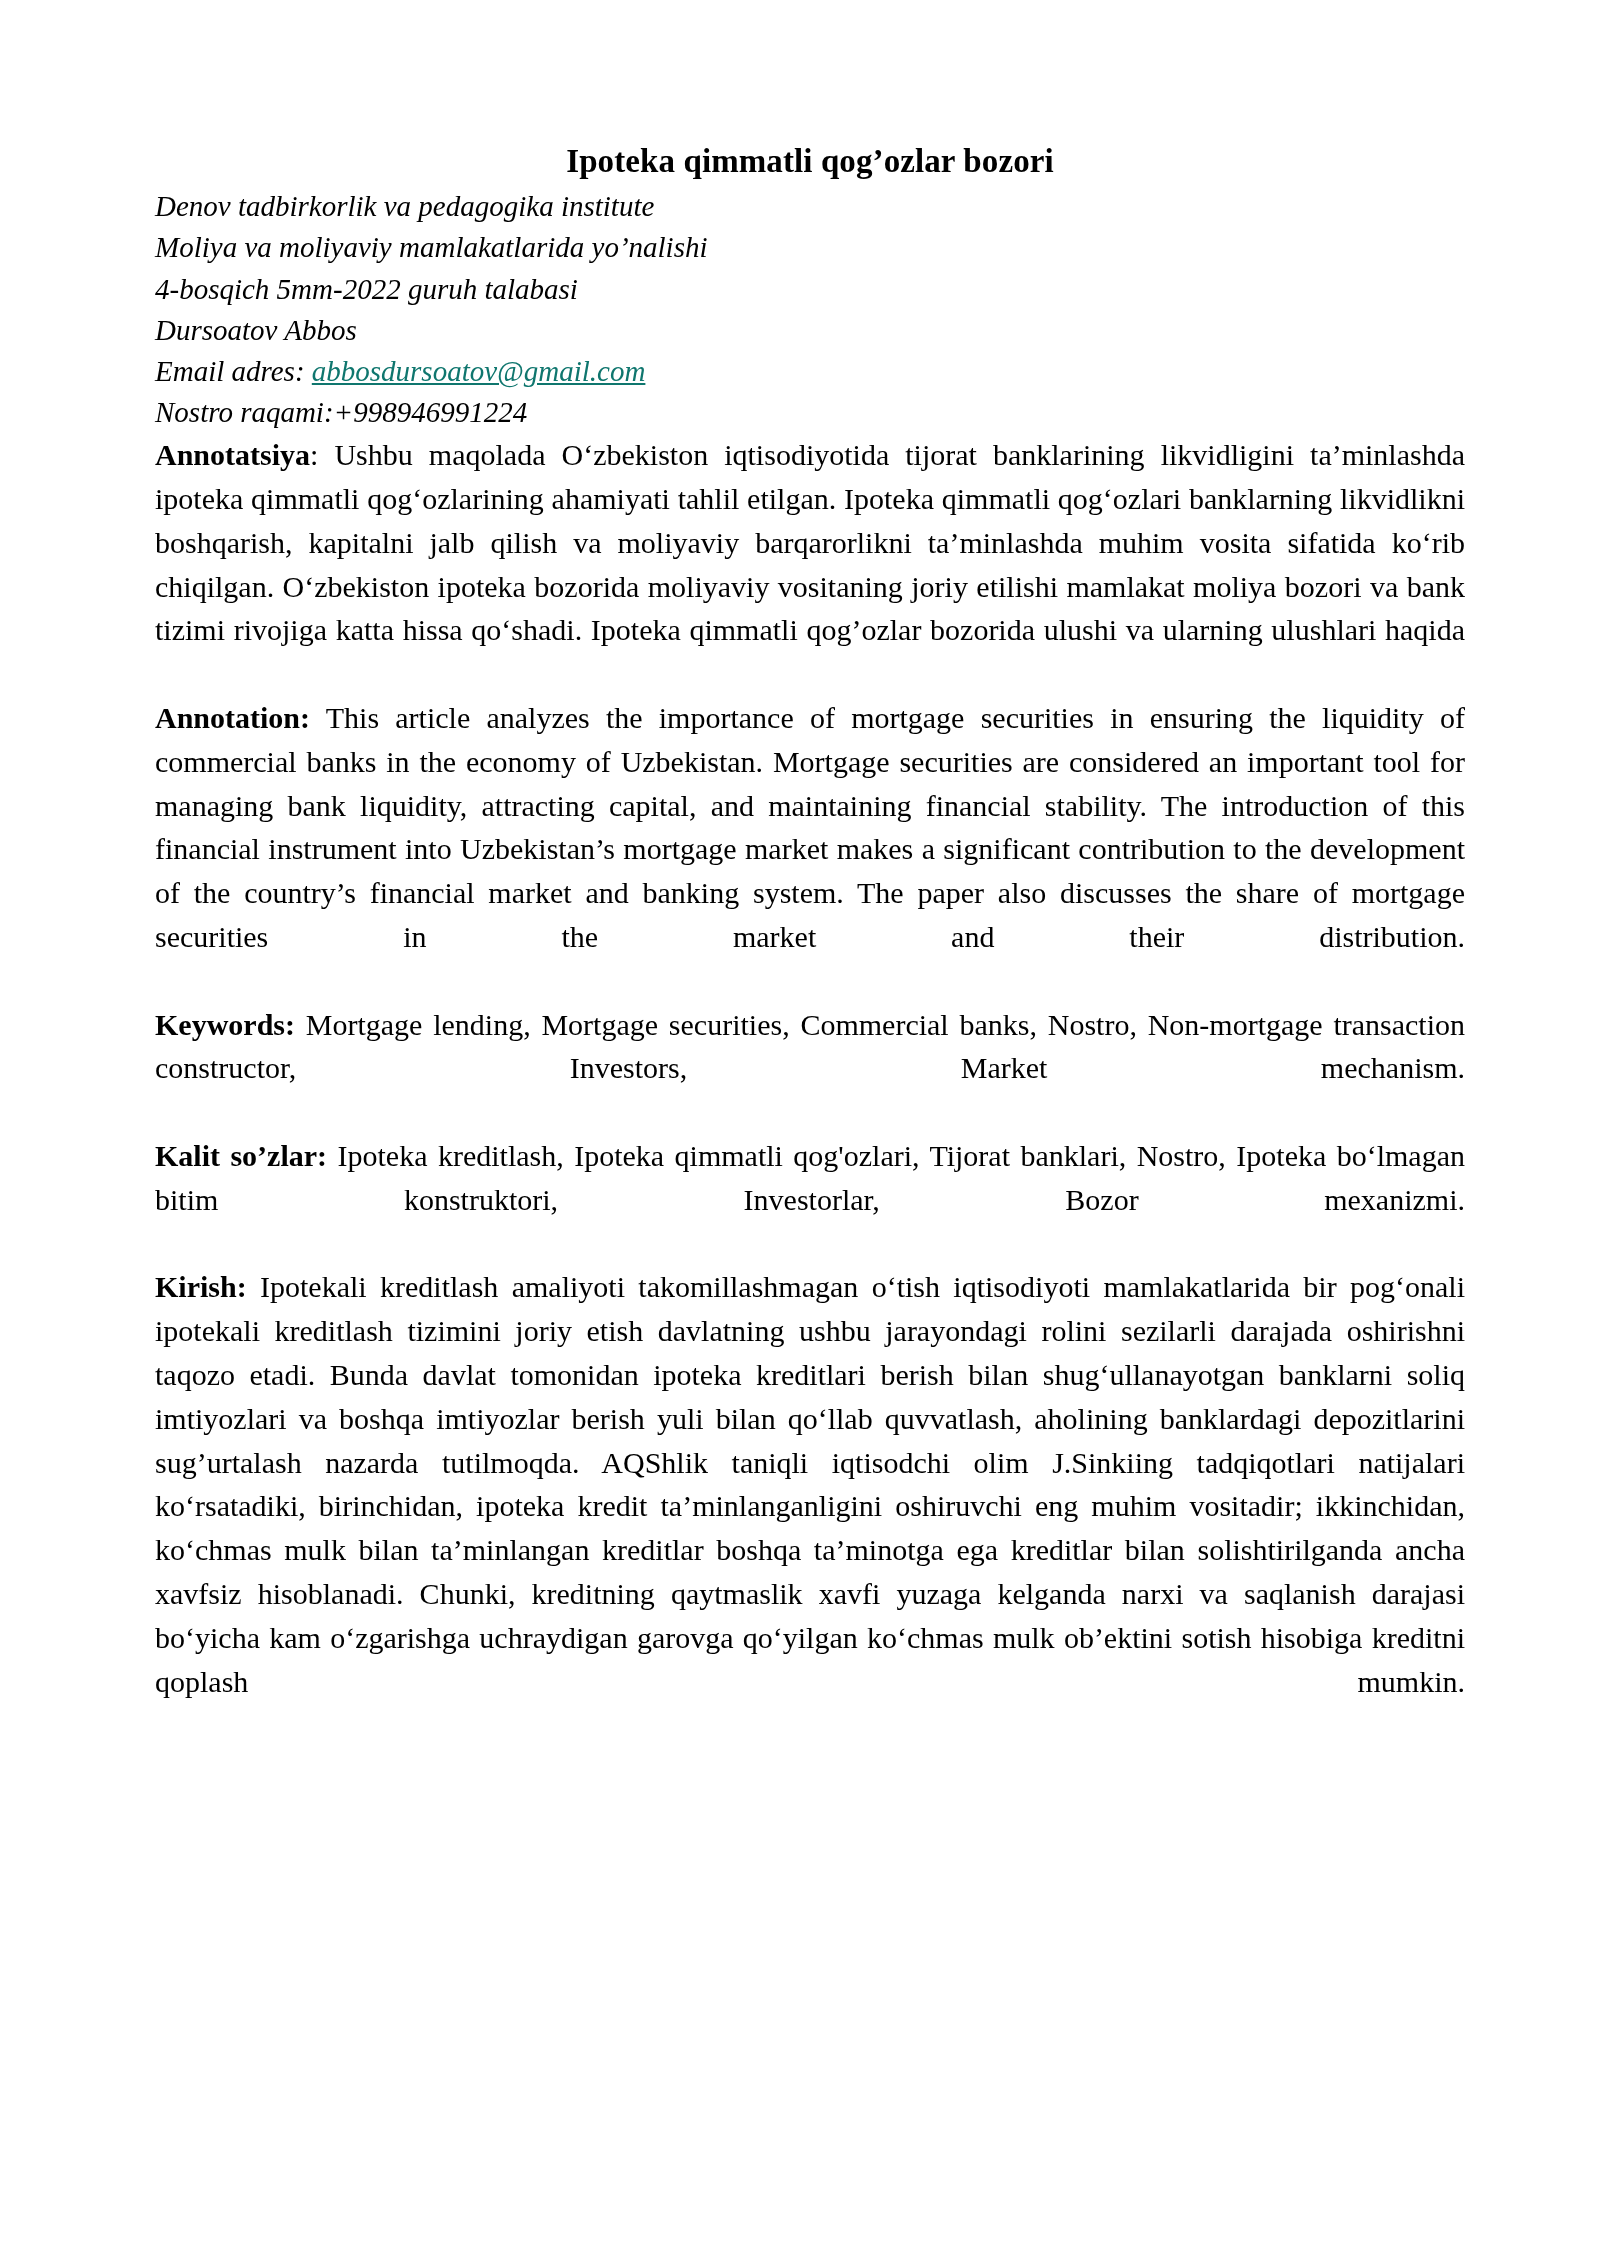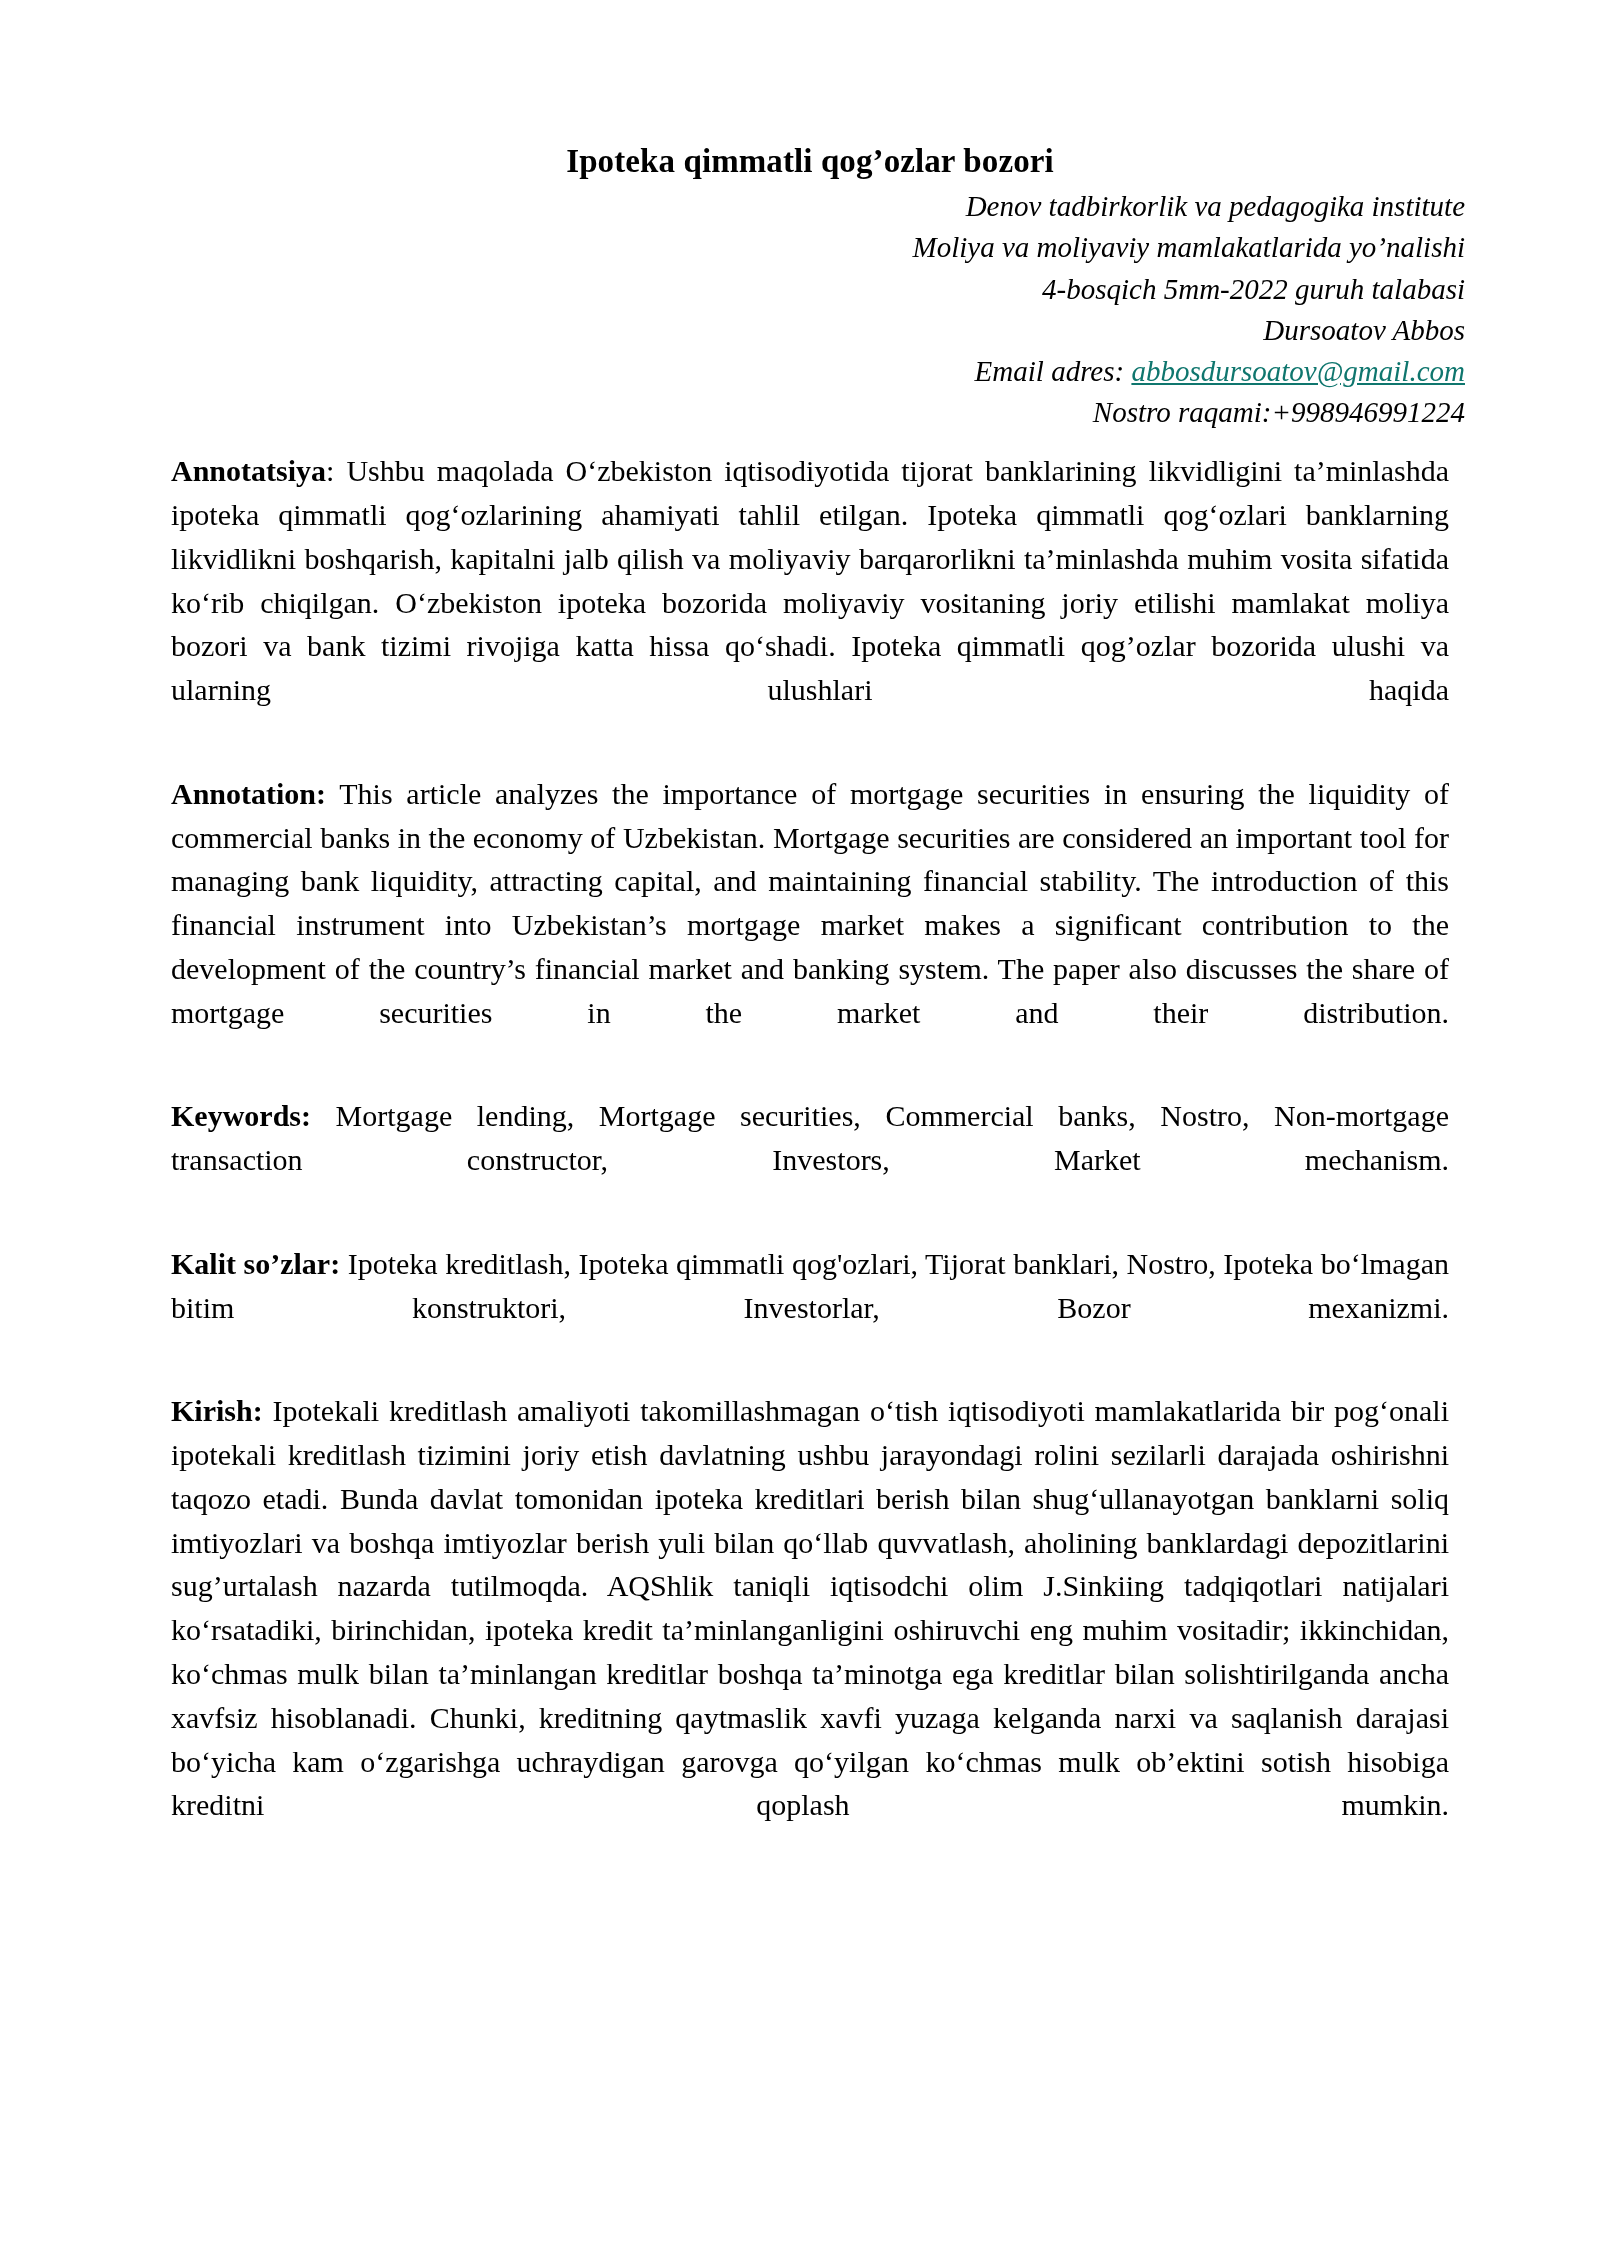--- a/index.html
+++ b/index.html
@@ -39,42 +39,41 @@
     font-size: 33px;
     font-weight: bold;
     text-align: center;
     line-height: 1.28;
     margin: 0 0 4px 0;
     letter-spacing: 0.1px;
   }
 
   
   .author-block {
-    text-align: right;
     font-style: italic;
     font-size: 29px;
     line-height: 1.42;
   }
   .author-line {
     display: block;
     white-space: nowrap;
   }
   .email-link {
     color: #0f766e;
     text-decoration: underline;
     font-style: italic;
   }
 
   
   .body-par {
     font-size: 30px;
     line-height: 1.46;
     text-align: justify;
     text-justify: inter-word;
-    margin: 16px;
+    margin: 0;
     text-indent: 0;
     hyphens: none;
   }
   .lead {
     font-weight: bold;
   }
 
   
   .body-par::after {
     content: "";

